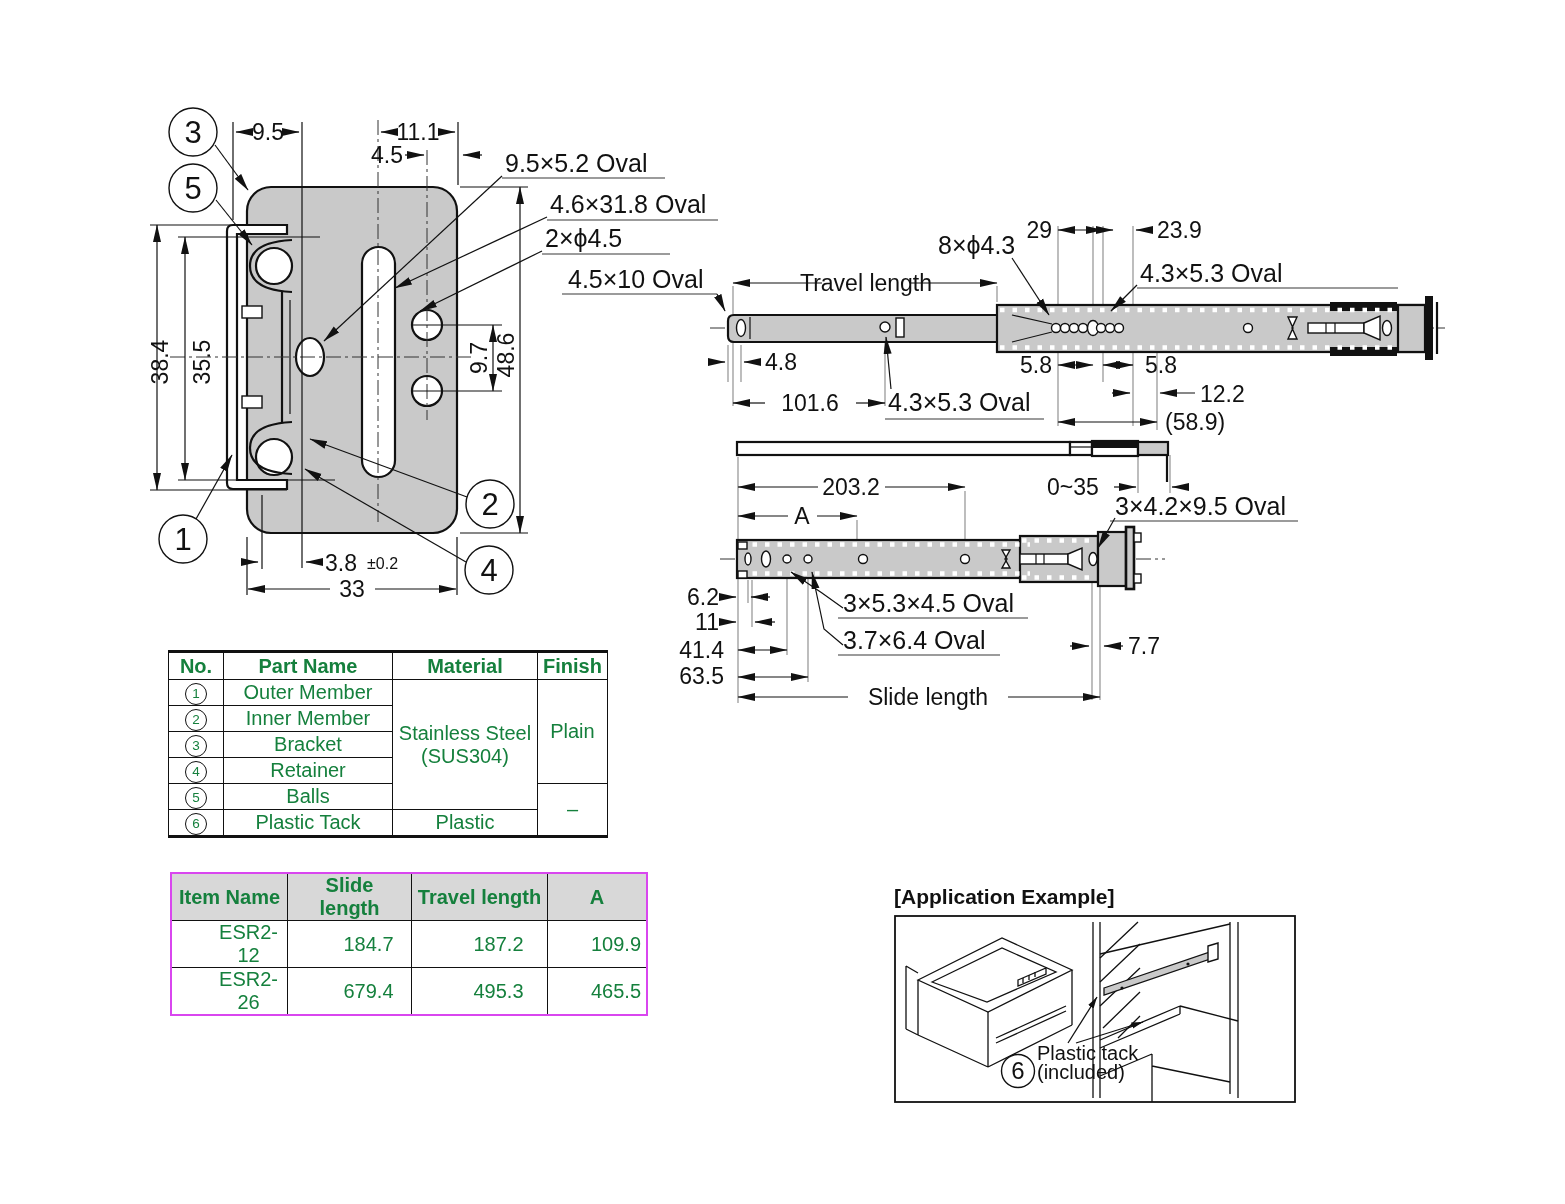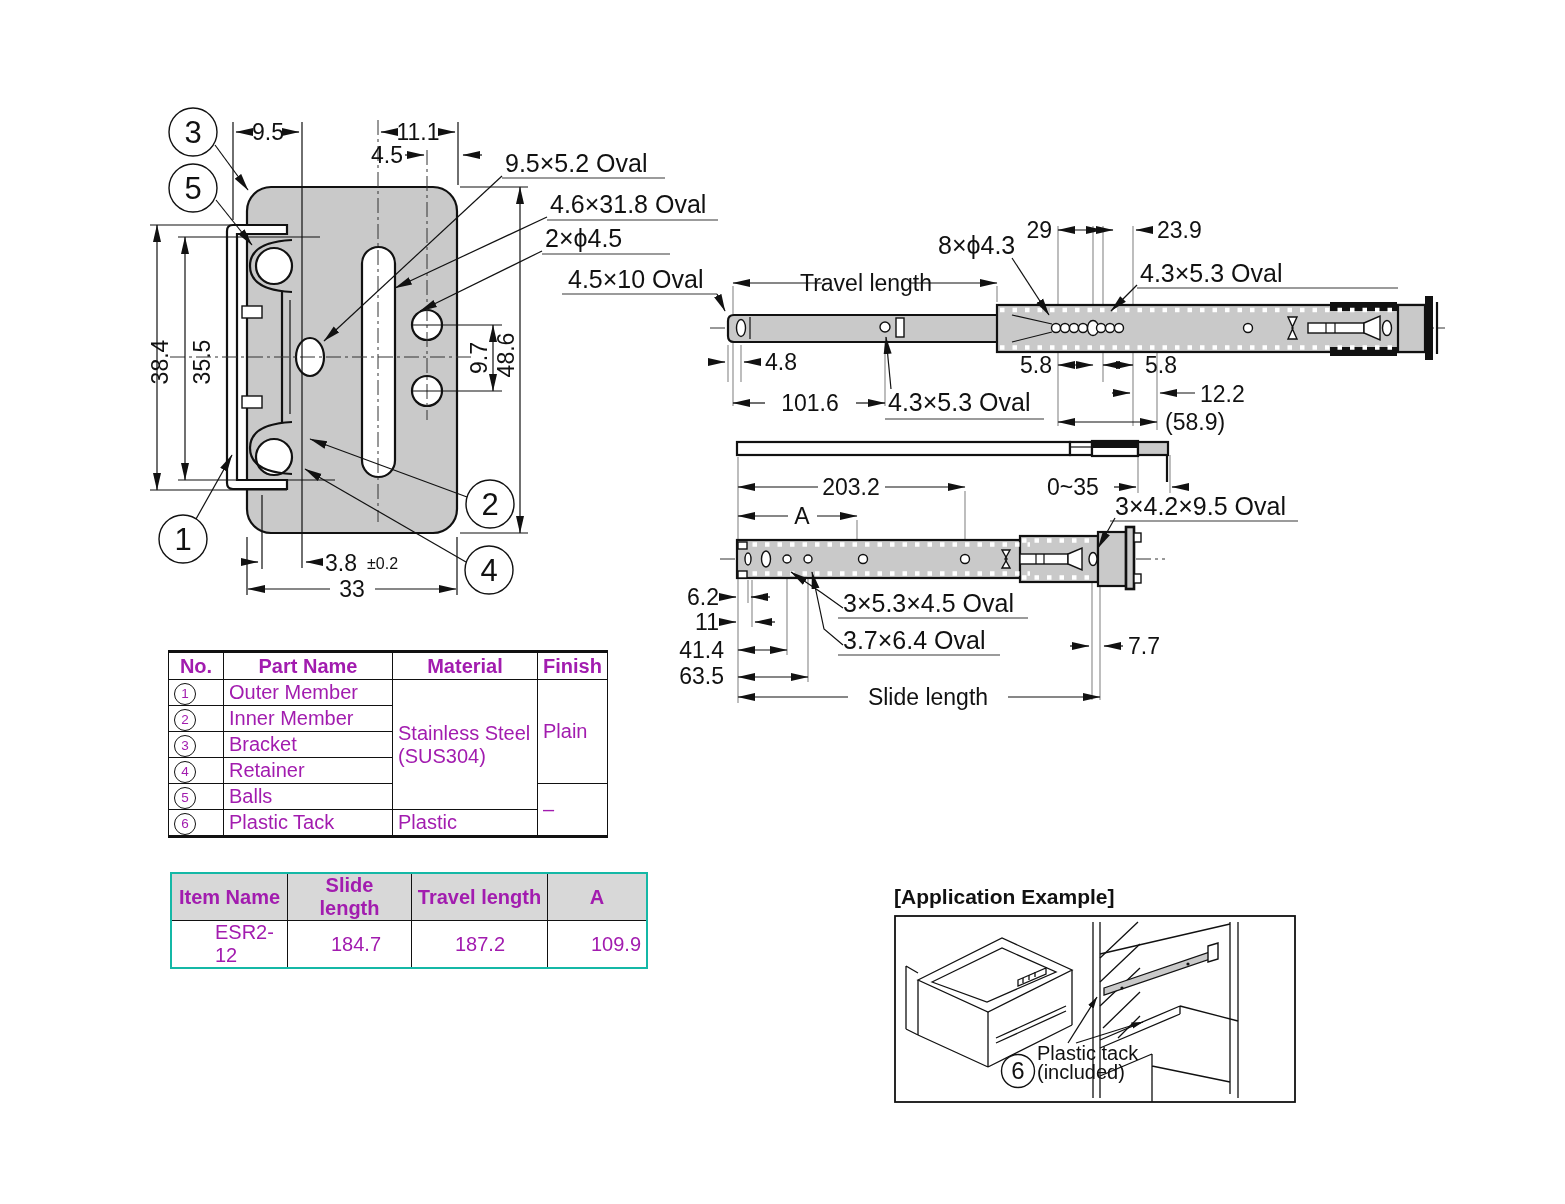--- a/index.html
+++ b/index.html
@@ -25,26 +25,26 @@
   .ul{stroke:#9b9b9b;stroke-width:2.2;fill:none;}
   .cl{stroke:#333;stroke-width:1;stroke-dasharray:15 4 3 4;fill:none;}
   .wd{stroke:#fff;stroke-width:4.5;stroke-dasharray:4.5 8;fill:none;}
   .a1{stroke:#111;stroke-width:1.3;fill:none;}
   .bx{stroke:#111;stroke-width:1.8;fill:#fff;}
   .bc{stroke:#111;stroke-width:1.4;fill:#fff;}
   .apptitle{font-size:21px;font-weight:bold;}
   .appt{font-size:20px;}
   .bal2{font-size:24px;text-anchor:middle;}
   
-  .tbl{position:absolute;border-collapse:collapse;color:#a21caf;}
+  .tbl{position:absolute;border-collapse:collapse;color:#15803d;text-align:center;}
   .tbl th,.tbl td{border:1.2px solid #111;padding:0 5px;}
   #parts{left:168px;top:650px;font-size:20px;border-top:3px solid #111;border-bottom:3px solid #111;}
   #parts th{height:26px;}
   #parts td{height:25px;}
-  #items{left:170px;top:872px;font-size:20px;border:2px solid #14b8a6;}
+  #items{left:170px;top:872px;font-size:20px;border:2px solid #d946ef;}
   #items th{height:27px;background:#d8d8d8;}
   #items td{height:26px;padding-left:43px;}
   .cn{display:inline-flex;align-items:center;justify-content:center;width:20px;height:20px;
       border:1.3px solid #111;border-radius:50%;font-size:13.5px;line-height:1;}
 </style>
 </head>
 <body>
 
 <div id="canvas">
 
@@ -394,20 +394,26 @@
       <th style="width:113px">Slide length</th>
       <th style="width:125px">Travel length</th>
       <th style="width:44px">A</th>
     </tr>
     <tr>
       <td>ESR2-12</td>
           <td>184.7</td>
       <td>187.2</td>
           <td>109.9</td>
     </tr>
+    <tr>
+      <td>ESR2-26</td>
+          <td>679.4</td>
+      <td>495.3</td>
+          <td>465.5</td>
+    </tr>
   </tbody>
     </table>
 
   <svg class="dwg" style="left:890px;top:880px" width="410" height="230" viewBox="0 0 410 230">
     <defs>
       <marker id="a4" viewBox="0 0 12 8" refX="11.5" refY="4" markerWidth="12" markerHeight="8" orient="auto-start-reverse" markerUnits="userSpaceOnUse">
         <path d="M11.5,4 L0,0.8 L0,7.2 Z" fill="#111"></path>
       </marker>
     </defs>
     <text class="apptitle" x="4" y="24">[Application Example]</text>

